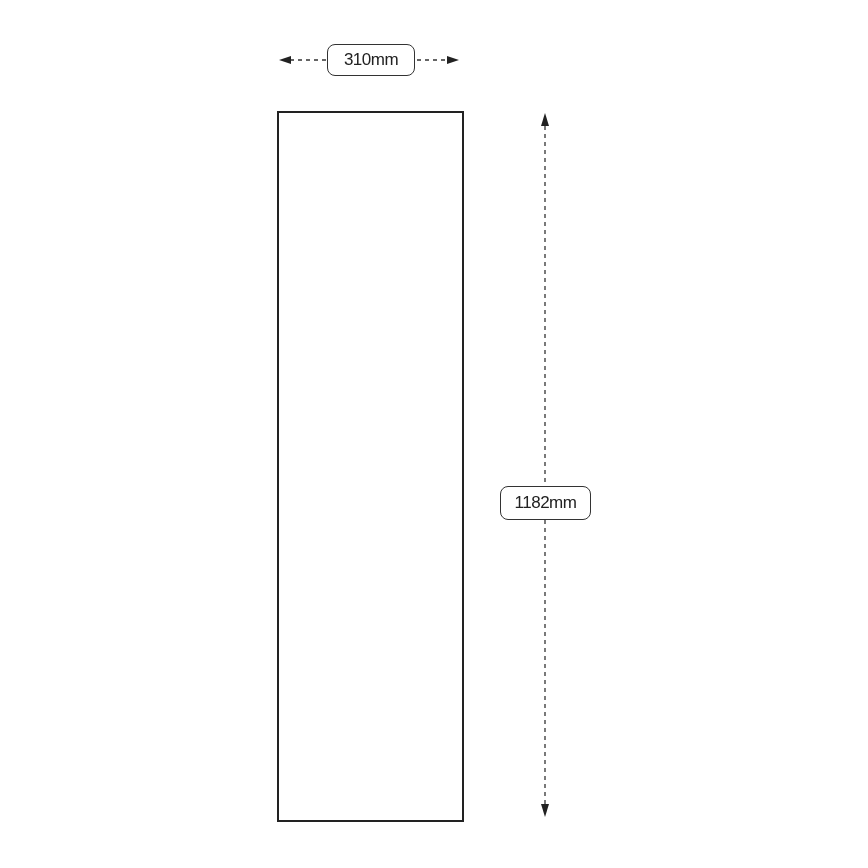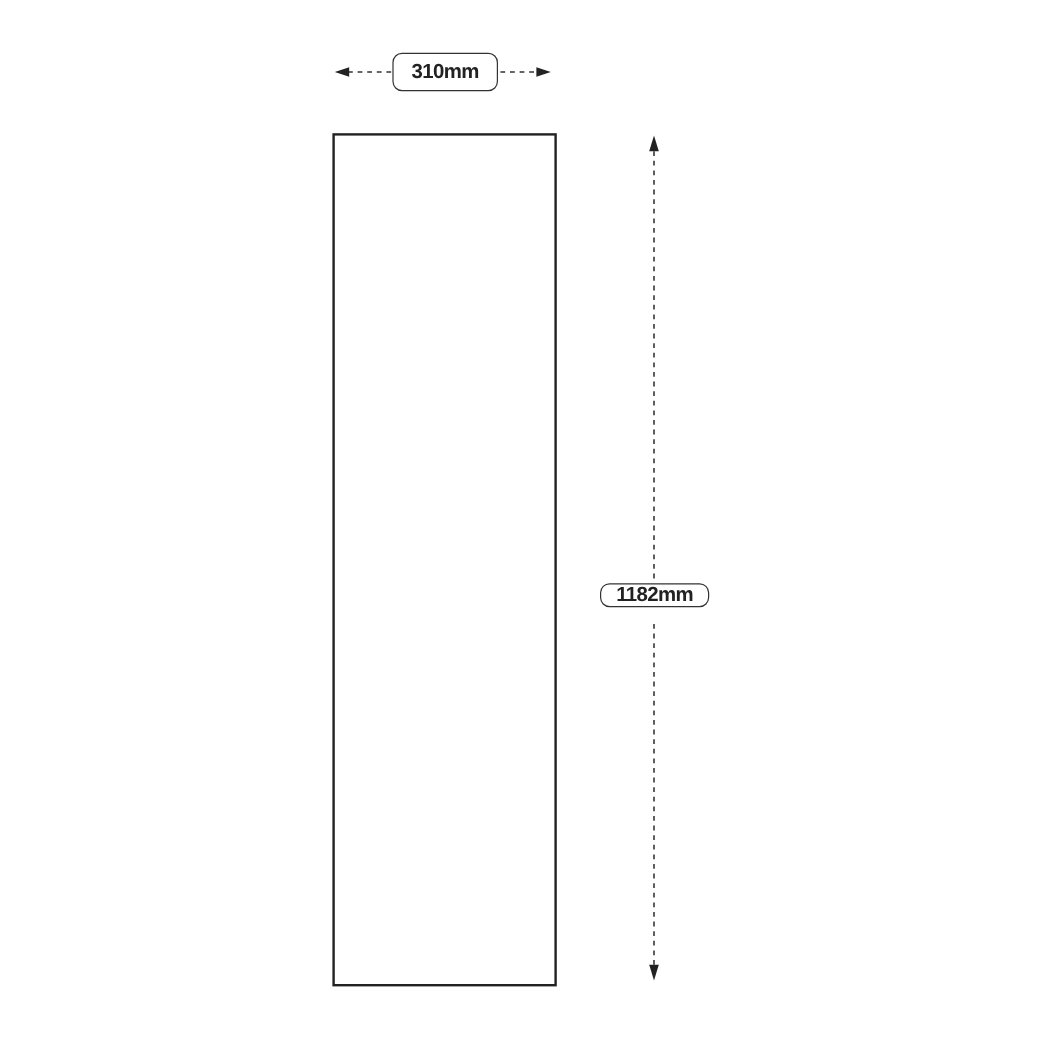--- a/index.html
+++ b/index.html
@@ -1,25 +1,25 @@
 <!DOCTYPE html>
 <html><head>
 <meta charset="utf-8">
 <style>
   html, body { margin:0; padding:0; background:#ffffff; }
   body { width:868px; height:868px; position:relative; overflow:hidden; font-family:"Liberation Sans", sans-serif; }
   .panel { position:absolute; left:277px; top:111px; width:183px; height:707px; border:2px solid #222; background:#fff; }
   svg.dims { position:absolute; left:0; top:0; }
   .label {
     position:absolute; background:#fff; border:1.5px solid #333; border-radius:8px;
-    font-weight:bold; font-size:17px; color:#222; letter-spacing:-0.5px;
+    font-weight:normal; font-size:17px; color:#222; letter-spacing:-0.5px;
     display:flex; align-items:center; justify-content:center; box-sizing:border-box;
   }
   .w-label { left:327px; top:44px; width:88px; height:32px; }
-  .h-label { left:500px; top:486px; width:91px; height:20px; }
+  .h-label { left:500px; top:486px; width:91px; height:34px; }
 </style>
 </head>
 <body>
 
 <svg class="dims" width="868" height="868">
 
   <g>
     <line x1="290" y1="60" x2="326" y2="60" stroke="#333" stroke-width="1.3" stroke-dasharray="4,4"></line>
     <line x1="417" y1="60" x2="448" y2="60" stroke="#333" stroke-width="1.3" stroke-dasharray="4,4"></line>
     <polygon points="279,60 291,56 291,64" fill="#222"></polygon>

